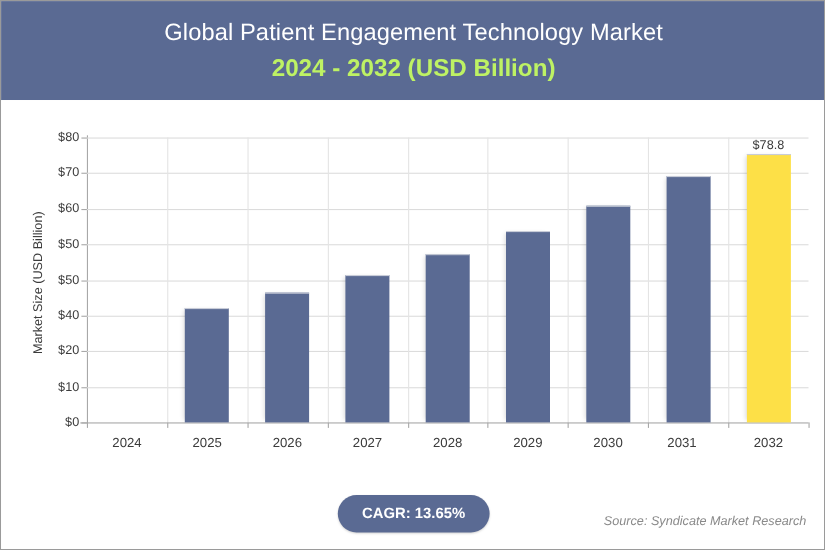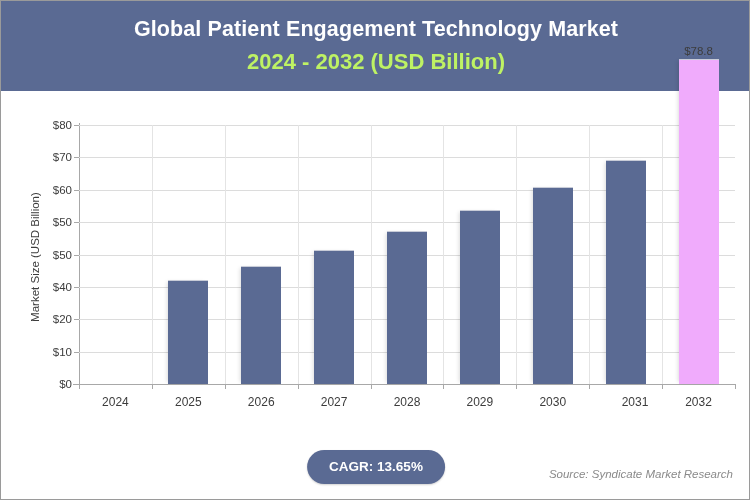--- a/index.html
+++ b/index.html
@@ -29,21 +29,21 @@
     background: #5a6a93;
     display: flex;
     flex-direction: column;
     align-items: center;
     justify-content: center;
     box-sizing: border-box;
   }
   .title-line1 {
     color: #ffffff;
     font-size: 21.5px;
-    font-weight: bold;
+    font-weight: normal;
     letter-spacing: 0.1px;
     line-height: 1.35;
     text-align: center;
     white-space: nowrap;
   }
   .title-line2 {
     color: #bef264;
     font-size: 22px;
     font-weight: bold;
     line-height: 1.35;
@@ -249,24 +249,24 @@
         <div class="vgrid" style="left: 364.444px;"></div>
         <div class="bar" title="2029: 53.6" style="left: 380.844px; width: 40.0889px; height: 173.53px; background: rgb(90, 106, 147);"></div>
         <div class="xtick-label" style="left: 400.889px;">2029</div>
         <div class="xtick-mark" style="left: 364.444px;"></div>
         <div class="vgrid" style="left: 437.333px;"></div>
         <div class="bar" title="2030: 60.9" style="left: 453.733px; width: 40.0889px; height: 197.164px; background: rgb(90, 106, 147);"></div>
         <div class="xtick-label" style="left: 473.778px;">2030</div>
         <div class="xtick-mark" style="left: 437.333px;"></div>
         <div class="vgrid" style="left: 510.222px;"></div>
         <div class="bar" title="2031: 69.2" style="left: 526.622px; width: 40.0889px; height: 224.035px; background: rgb(90, 106, 147);"></div>
-        <div class="xtick-label" style="left: 556px;">2031</div>
+        <div class="xtick-label" style="left: 541px;">2031</div>
         <div class="xtick-mark" style="left: 510.222px;"></div>
         <div class="vgrid" style="left: 583.111px;"></div>
-        <div class="bar" title="2032: 78.8" style="left: 599.511px; width: 40.0889px; height: 325px; background: #f0abfc;">
+        <div class="bar" title="2032: 78.8" style="left: 599.511px; width: 40.0889px; height: 244px; background: #fde047;">
           <div class="bar-value">$78.8</div>
         </div>
         <div class="xtick-label" style="left: 619.556px;">2032</div>
         <div class="xtick-mark" style="left: 583.111px;"></div>
         <div class="xtick-mark" style="left: 656px;"></div>
       </div>
 
     <div class="cagr-badge">CAGR: 13.65%</div>
     <div class="source-note">Source: Syndicate Market Research</div>
   </div>

